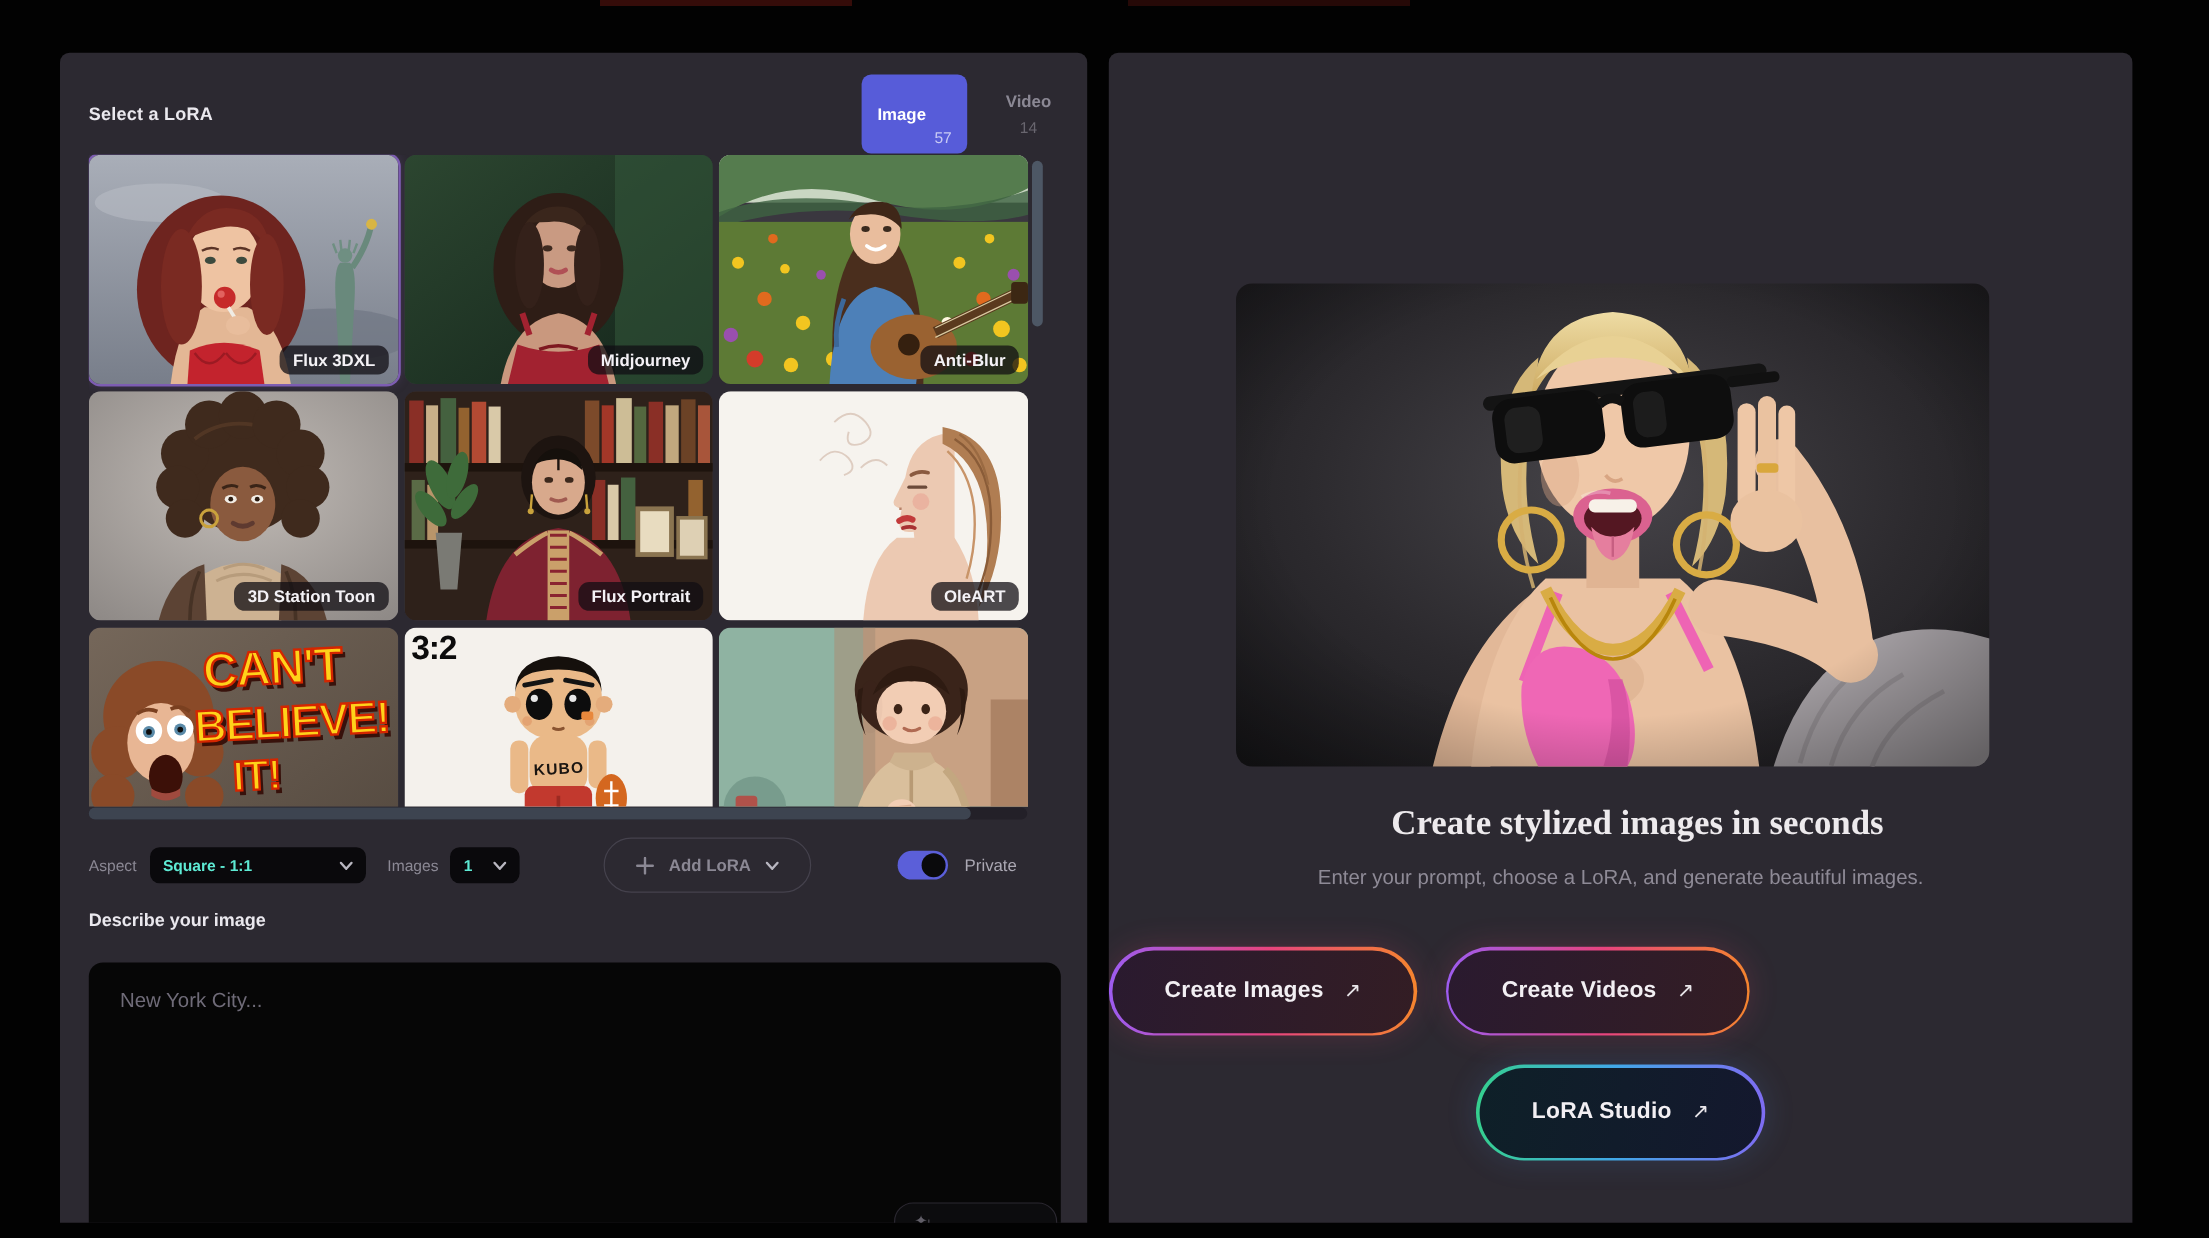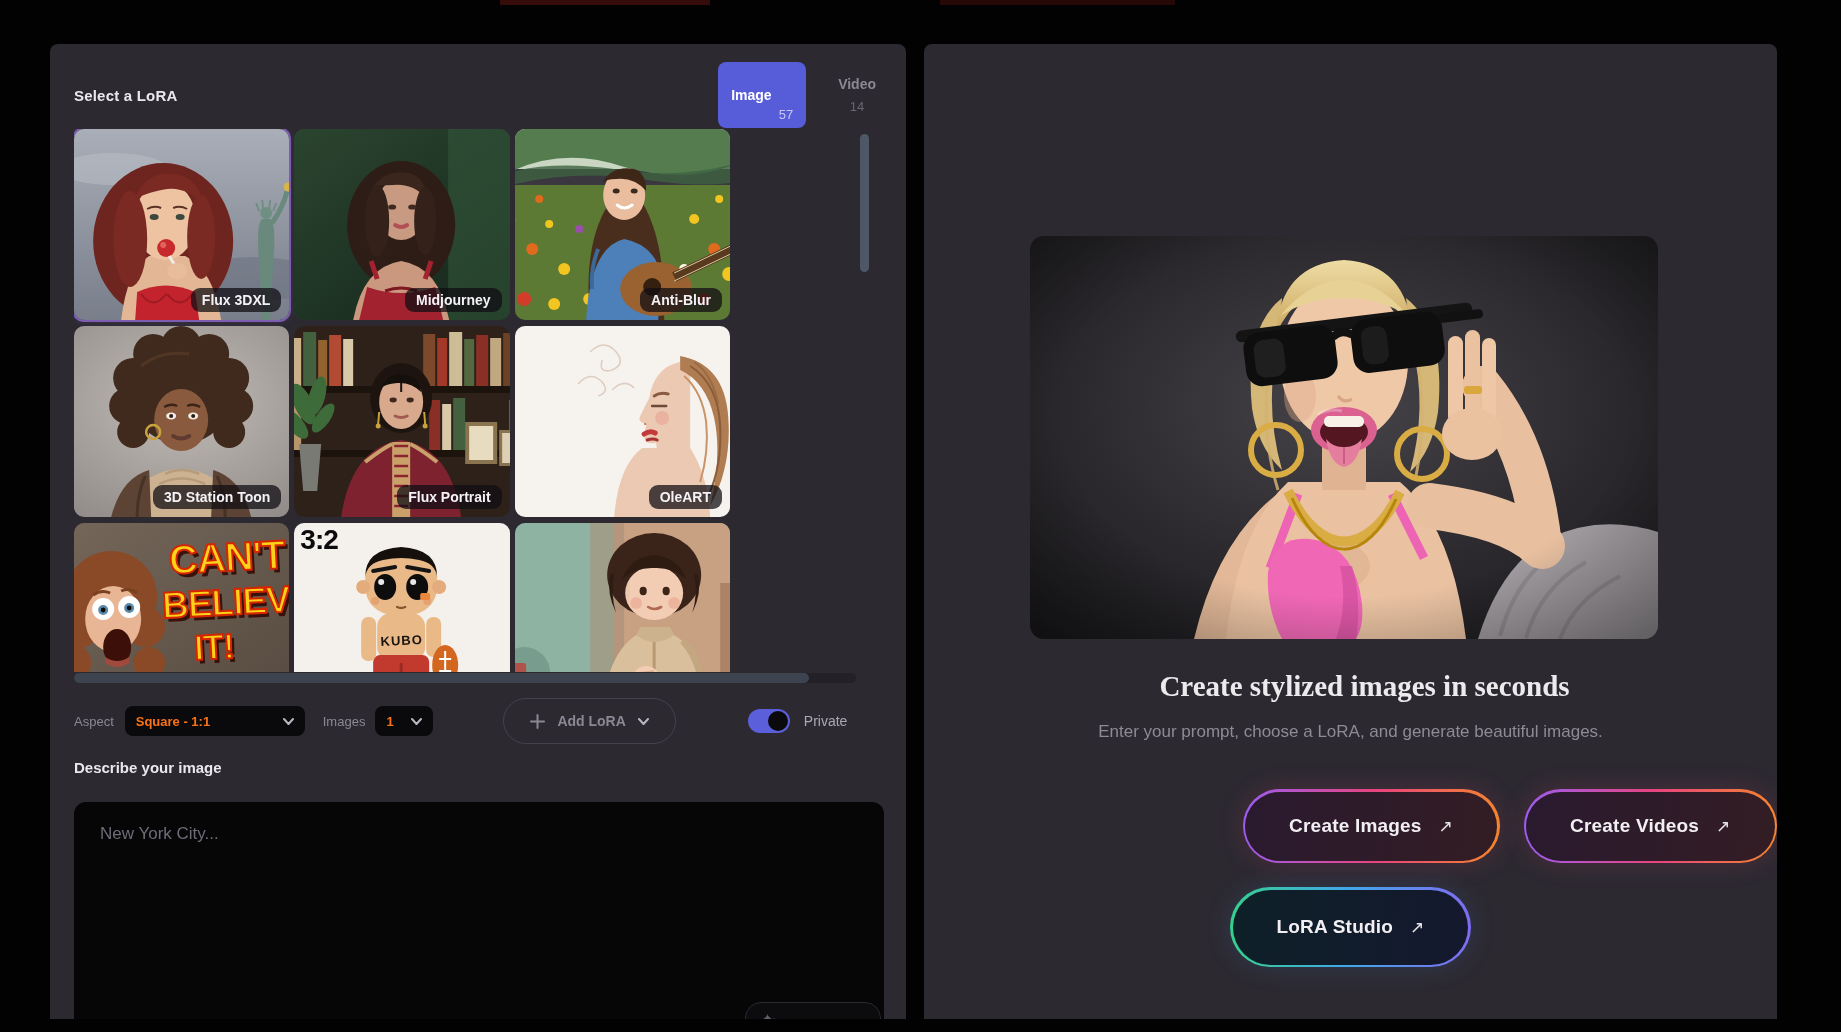--- a/index.html
+++ b/index.html
@@ -15,41 +15,41 @@
   .lp-header { position:absolute; left:24px; right:28px; top:34px; height:34px;
     display:flex; align-items:center; justify-content:space-between; }
   .lp-title { font-size:15px; font-weight:700; color:#eae8ee; letter-spacing:.2px; }
   .tabs { display:flex; align-items:center; gap:30px; }
   .tab { display:flex; align-items:center; gap:7px; font-size:14px; font-weight:700; cursor:pointer; }
   .tab-active { background:#575cd9; color:#fff; border-radius:8px; padding:6px 13px; }
   .tab-active .count { color:#c7c9f4; font-weight:400; font-size:13px;margin-top:39px; }
   .tab-inactive { color:#8b8894; padding:6px 2px;flex-direction:column; }
   .tab-inactive .count { color:#69666f; font-weight:400; font-size:13px; }
   
-  .grid { position:absolute; left:24px; top:85px; width:656px; height:543px;
+  .grid { position:absolute; left:24px; top:85px; width:783px; height:543px;
     display:grid; grid-template-columns:repeat(3,1fr); grid-auto-rows:191px; gap:6px 5px; overflow:hidden; }
   .tile { position:relative; border-radius:10px; overflow:hidden; background:#3a373f; cursor:pointer; }
   .tile svg { display:block; width:100%; height:100%; }
   .tile-selected { box-shadow:0 0 0 2px #7d5db2, 0 0 10px rgba(125,93,178,.35); }
   .tile-label { position:absolute; right:8px; bottom:8px; background:rgba(16,14,19,.74);
     color:#f4f2f6; font-size:14px; font-weight:600; padding:4px 11px; border-radius:9px; white-space:nowrap; }
   .meme-text { position:absolute; left:95px; transform:rotate(-3deg); font-weight:900;
     font-family:"Liberation Sans","DejaVu Sans",sans-serif; color:#ffd21a; letter-spacing:-1px;
     -webkit-text-stroke:2px #d42600; text-shadow:3px 4px 0 rgba(48,6,0,.85); white-space:nowrap; }
   .kubo-badge { position:absolute; left:6px; top:1px; font-size:28px; font-weight:900; color:#0c0c0c; letter-spacing:-1px; }
   .kubo-chest { position:absolute; left:0; right:0; top:110px; text-align:center; font-size:13px; font-weight:700;
     color:#1a1511; transform:rotate(-3deg); letter-spacing:1px; }
   
   .v-scroll { position:absolute; left:810px; top:90px; width:9px; height:138px; background:#4d5765; border-radius:5px; }
   .h-track { position:absolute; left:24px; top:629px; width:782px; height:10px; background:#232028; border-radius:5px; }
   .h-thumb { width:94%; height:10px; background:#3d4450; border-radius:5px; }
   
   .controls { position:absolute; left:24px; top:654px; height:46px; display:flex; align-items:center; }
   .ctl-label { font-size:13px; color:#8b8894; }
-  .select { height:30px; background:#0a090c; border-radius:8px; color:#f97316; font-size:13px; font-weight:600;
+  .select { height:30px; background:#0a090c; border-radius:8px; color:#5eead4; font-size:13px; font-weight:600;
     display:flex; align-items:center; justify-content:space-between; padding:0 11px; cursor:pointer; }
   .chev { width:11px; height:7px; flex:none; }
   .chev polyline { fill:none; stroke:#b8b6c0; stroke-width:2; stroke-linecap:round; stroke-linejoin:round; }
   .add-lora { height:46px; border:1.5px solid #45424d; border-radius:26px; color:#8b8894; font-size:14px; font-weight:600;
     display:flex; align-items:center; justify-content:center; gap:12px; padding:0 26px; cursor:pointer; background:transparent; }
   .plus { width:15px; height:15px; }
   .plus path { stroke:#8b8894; stroke-width:2; stroke-linecap:round; }
   .toggle { width:42px; height:24px; border-radius:13px; background:#5b5fd9; position:relative; cursor:pointer; }
   .knob { position:absolute; right:2px; top:2px; width:20px; height:20px; border-radius:50%; background:#0a0a0c; }
   .private-label { font-size:14px; color:#aba8b3; }
@@ -61,21 +61,21 @@
   .prompt-box textarea::placeholder { color:#6f6b78; }
   .corner-btn { position:absolute; left:671px; top:200px; width:136px; height:70px; background:#0c0c0e;
     border:1px solid #2b2831; border-radius:16px; display:flex; padding:8px 0 0 16px; }
   .corner-glyph { color:#77737f; font-size:13px; opacity:.8; font-family:"DejaVu Sans",sans-serif; }
   
   .hero { position:absolute; left:106px; top:192px; width:628px; height:403px; border-radius:14px; overflow:hidden; }
   .hero svg { display:block; width:100%; height:100%; }
   .hero-title { position:absolute; left:0; right:0; top:626px; text-align:center;
     font-family:"Liberation Serif","DejaVu Serif",serif; font-weight:700; font-size:29px; color:#edeaed;margin-left:28px; }
   .hero-sub { position:absolute; left:0; right:0; top:678px; text-align:center; font-size:17px; color:#8e8a96; }
-  .cta-row { position:absolute; left:0; right:0; top:745px; display:flex; justify-content:flex-end; gap:24px; }
+  .cta-row { position:absolute; left:0; right:0; top:745px; display:flex; justify-content:flex-start; gap:24px; }
   .studio-row { position:absolute; left:0; right:0; top:843px; display:flex; justify-content:center; }
   .cta { border-radius:40px; padding:2.5px; cursor:pointer; }
   .cta-warm { background:linear-gradient(90deg,#9d5cf0 0%,#e8447e 52%,#f5852e 100%);
     box-shadow:0 0 26px rgba(214,70,110,.20); }
   .cta-cool { background:linear-gradient(90deg,#35d08e 0%,#41a8e8 48%,#7e6cf2 100%);
     box-shadow:0 0 26px rgba(80,140,220,.18); }
   .cta-inner { border-radius:38px; height:69px; padding:0 44px; display:flex; align-items:center; gap:17px;
     color:#f2eff3; font-size:19px; font-weight:700; letter-spacing:.2px; }
   .cta-warm .cta-inner { background:linear-gradient(100deg,#2a1a2f 0%,#331d24 100%); }
   .cta-cool .cta-inner { background:linear-gradient(100deg,#0e2028 0%,#14182e 100%); height:75px; }

